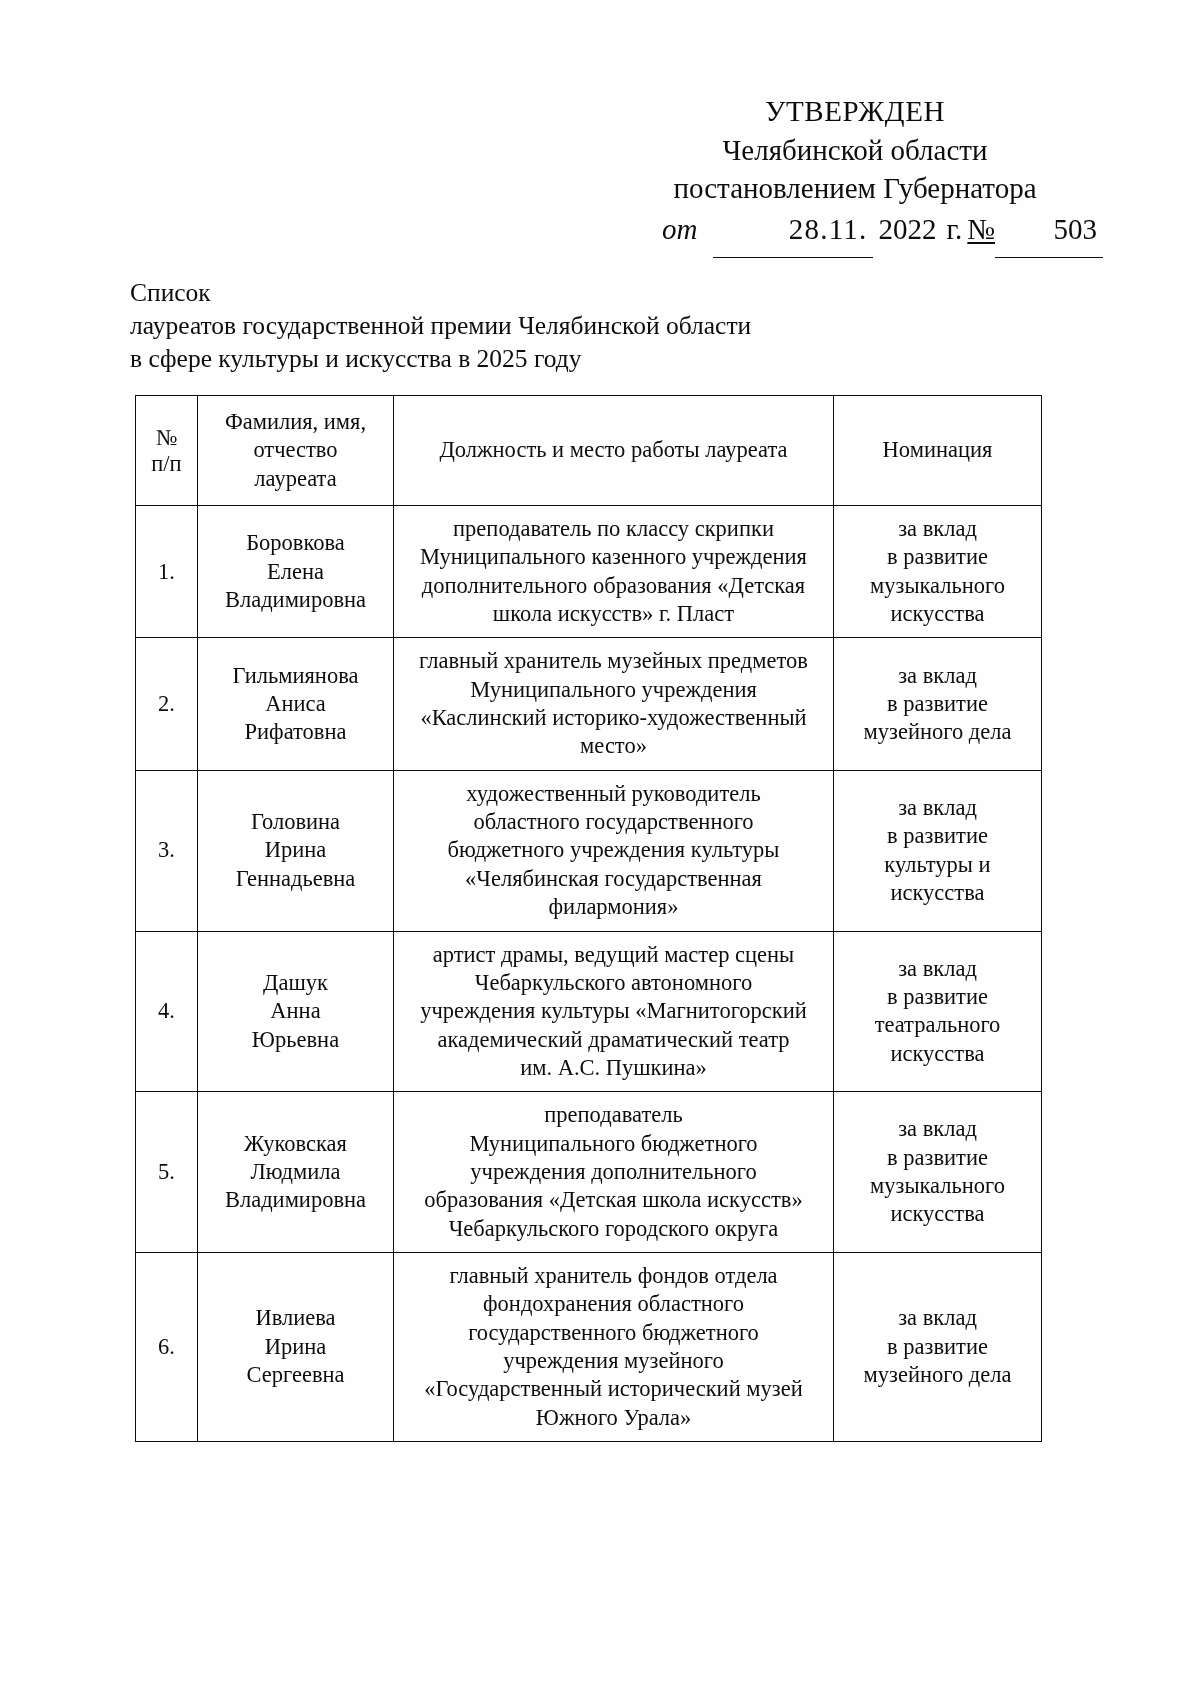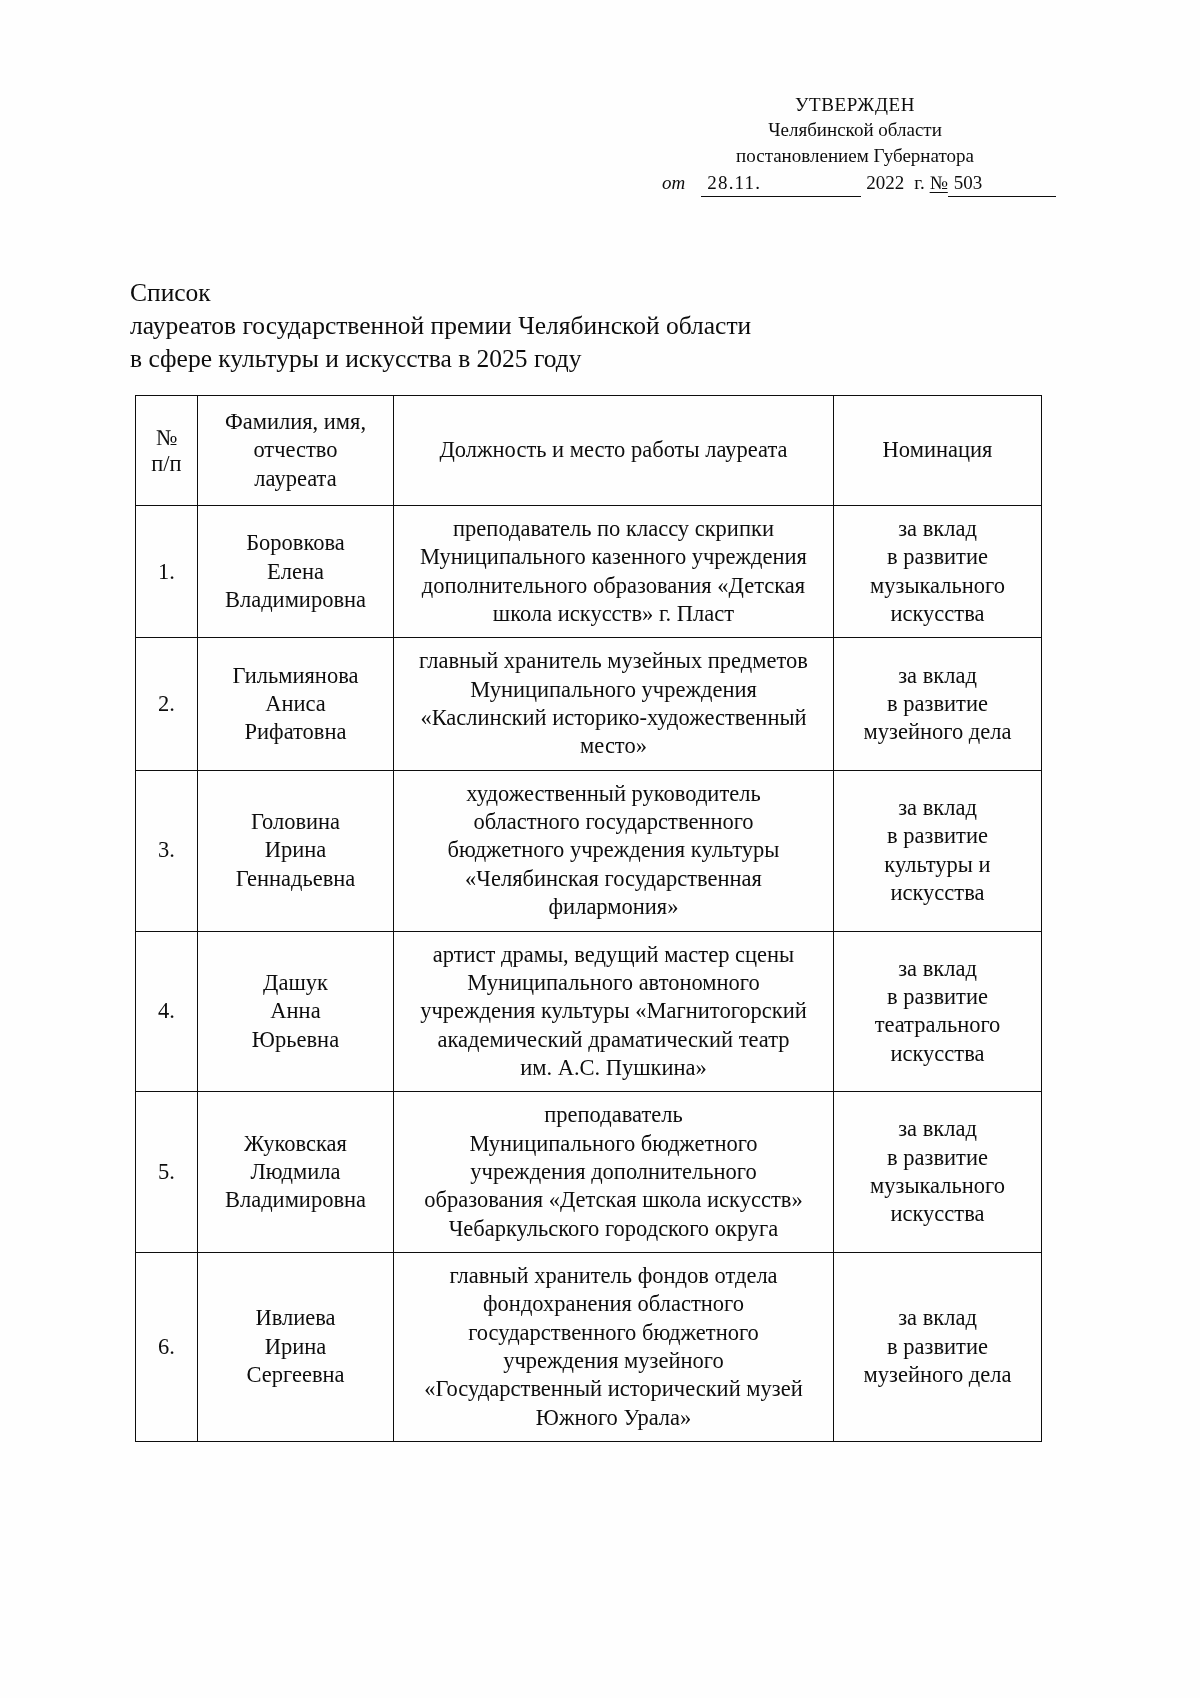--- a/index.html
+++ b/index.html
@@ -21,21 +21,21 @@
     overflow: hidden;
   }
 
   
   .approval {
     position: absolute;
     left: 640px;
     top: 92px;
     width: 430px;
     text-align: center;
-    font-size: 19px;
+    font-size: 29px;
     line-height: 1.33;
   }
   .approval .ln {
     display: block;
     white-space: nowrap;
   }
   .approval .ln-title {
     letter-spacing: 0.6px;
   }
   .approval-date-line {
@@ -43,22 +43,22 @@
     align-items: baseline;
     justify-content: flex-start;
     white-space: nowrap;
     margin-top: 2px;
     padding-left: 22px;
   }
   .approval-date-line .lbl { margin-right: 16px; font-style: italic; }
   .rule {
     border-bottom: 1.6px solid #0d0d0d;
     display: inline-block;
-    text-align: left;
-    padding: 0 6px 1px 6px;
+    text-align: right;
+    padding: 0 6px 9px 6px;
   }
   .rule-date { min-width: 148px; letter-spacing: 1.2px; }
   .rule-num  { min-width: 96px; }
   .plain { padding: 0 5px; }
   .no-sign { text-decoration: underline; text-underline-offset: 3px; }
 
   
   .doc-title {
     position: absolute;
     left: 130px;
@@ -220,21 +220,21 @@
           </tr>
           <tr>
             <td class="num-cell">4.</td>
             <td class="cell-lines name-cell">
               <span>Дашук</span>
               <span>Анна</span>
               <span>Юрьевна</span>
             </td>
             <td class="cell-lines post-cell">
               <span>артист драмы, ведущий мастер сцены</span>
-              <span>Муниципального автономного</span>
+              <span>Чебаркульского автономного</span>
               <span>учреждения культуры «Магнитогорский</span>
               <span>академический драматический театр</span>
               <span>им. А.С. Пушкина»</span>
             </td>
             <td class="cell-lines nom-cell">
               <span>за вклад</span>
               <span>в развитие</span>
               <span>театрального</span>
               <span>искусства</span>
             </td>

